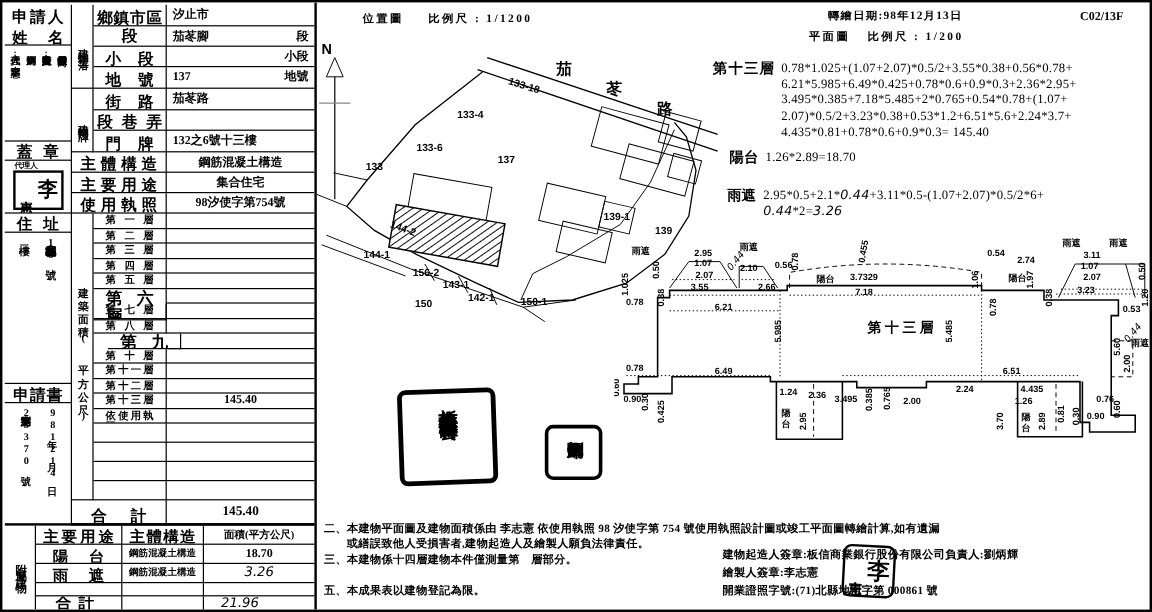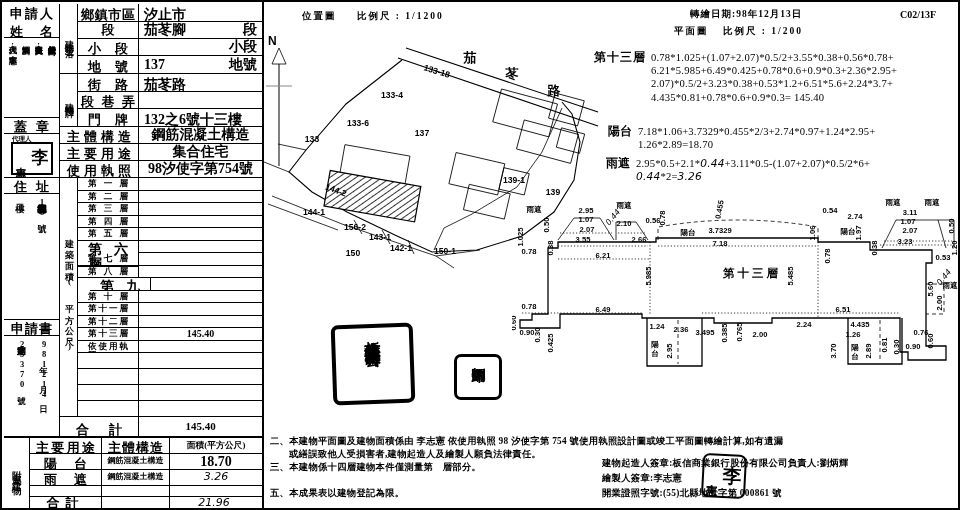--- a/index.html
+++ b/index.html
@@ -6,21 +6,21 @@
 html,body{background:#999}
 #doc{position:relative;width:960px;height:510px;background:#fff;border:2px solid #000;
   font-family:"Liberation Serif","DejaVu Serif",serif;color:#000;overflow:hidden}
 .cell{position:absolute;font-weight:bold;line-height:1.1;overflow:hidden}
 .bb{border-bottom:1px solid #000}.br{border-right:1px solid #000}
 .jl{text-align:justify;text-align-last:justify}
 .ctr{display:flex;align-items:center;justify-content:center;text-align:center}
 .sp{display:flex;align-items:center;justify-content:space-between}
 .vtext{writing-mode:vertical-rl;text-orientation:upright;white-space:pre-line}
 .lbl{font-size:13px}
-.val{font-size:14px}
+.val{font-size:10px}
 .hw{font-family:"DejaVu Sans",sans-serif;font-style:italic;font-weight:normal}
 .note{font-size:9.3px;font-weight:bold;letter-spacing:.3px;line-height:13px;white-space:nowrap}
 .calcline{font-size:10.6px;font-weight:500;letter-spacing:.2px;line-height:13.2px;white-space:nowrap}
 .seal{position:absolute;border:3px solid #000;border-radius:7px;background:rgba(255,255,255,.45);
   font-family:"Liberation Serif",serif;font-weight:bold;display:flex;align-items:center;justify-content:center}
 svg{position:absolute}
 svg text{fill:#000;font-family:"Liberation Sans","DejaVu Sans",sans-serif}
 text.dim{font-size:7.6px;text-anchor:middle;font-weight:bold}
 text.dim.big{font-size:11.5px;letter-spacing:3px}
 text.dim.hw{font-style:italic;font-weight:normal;font-size:8px}
@@ -155,21 +155,21 @@
   <div class="cell bb br lbl jl" style="left:28px;top:468px;width:72px;height:16px;padding:3px 14px">雨遮</div>
   <div class="cell bb br ctr" style="left:100px;top:468px;width:68px;height:16px;font-size:8px;font-weight:bold">鋼筋混凝土構造</div>
   <div class="cell bb ctr hw" style="left:168px;top:468px;width:92px;height:16px;font-size:11px">3.26</div>
 
   <div class="cell bb br" style="left:28px;top:484px;width:72px;height:11px"></div>
   <div class="cell bb br" style="left:100px;top:484px;width:68px;height:11px"></div>
   <div class="cell bb" style="left:168px;top:484px;width:92px;height:11px"></div>
 
   <div class="cell br ctr lbl" style="left:28px;top:495px;width:72px;height:13px;letter-spacing:6px">合計</div>
   <div class="cell br" style="left:100px;top:495px;width:68px;height:13px"></div>
-  <div class="cell ctr hw" style="left:166px;top:495px;width:92px;height:13px;font-size:11px">21.96</div>
+  <div class="cell ctr hw" style="left:152px;top:495px;width:92px;height:13px;font-size:11px">21.96</div>
 
   <div style="position:absolute;left:2px;top:434px;width:258px;height:2px;background:#000"></div>
   <div style="position:absolute;left:260px;top:0;width:2px;height:510px;background:#000"></div>
 
   <div class="cell" style="left:300px;top:9px;font-size:9.5px;letter-spacing:2px">
     <span>位置圖</span>
     <span style="margin-left:16px">比例尺 :  1/1200</span>
   </div>
   <div class="cell" style="left:688px;top:7px;font-size:9.5px;letter-spacing:1px">轉繪日期:98年12月13日</div>
   <div class="cell" style="left:898px;top:7px;font-size:10px">C02/13F</div>
@@ -228,28 +228,28 @@
       <text x="468" y="60" class="roadchar">茄</text>
       <text x="510" y="76" class="roadchar">苳</text>
       <text x="552" y="93" class="roadchar">路</text>
     </svg>
 
   <div class="cell" style="left:592px;top:49px;display:flex">
     <span style="font-size:12px;font-weight:bold;letter-spacing:1px;margin-right:5px">第十三層</span>
     <span>
       <span class="calcline" style="display:block">0.78*1.025+(1.07+2.07)*0.5/2+3.55*0.38+0.56*0.78+</span>
       <span class="calcline" style="display:block">6.21*5.985+6.49*0.425+0.78*0.6+0.9*0.3+2.36*2.95+</span>
+      <span class="calcline" style="display:block">3.495*0.385+7.18*5.485+2*0.765+0.54*0.78+(1.07+</span>
       <span class="calcline" style="display:block">2.07)*0.5/2+3.23*0.38+0.53*1.2+6.51*5.6+2.24*3.7+</span>
       <span class="calcline" style="display:block">4.435*0.81+0.78*0.6+0.9*0.3= 145.40</span>
     </span>
   </div>
   <div class="cell" style="left:606px;top:123px;display:flex">
     <span style="font-size:12px;font-weight:bold;margin-right:6px">陽台</span>
     <span>
-      <span class="calcline" style="display:block">7.18*1.06+3.7329*0.455*2/3+2.74*0.97+1.24*2.95+</span>
       <span class="calcline" style="display:block">1.26*2.89=18.70</span>
     </span>
   </div>
   <div class="cell" style="left:604px;top:155px;display:flex">
     <span style="font-size:12px;font-weight:bold;margin-right:6px">雨遮</span>
     <span>
       <span class="calcline" style="display:block"><span>2.95*0.5+2.1*</span><span class="hw">0.44</span><span>+3.11*0.5-(1.07+2.07)*0.5/2*6+</span></span>
       <span class="calcline" style="display:block"><span class="hw">0.44</span><span>*2=</span><span class="hw">3.26</span></span>
     </span>
   </div>
@@ -345,15 +345,15 @@
     <span class="vtext" style="font-size:11px;line-height:12px;order:1">忠憲</span>
   </div>
 
   <div class="cell note" style="left:268px;top:433px"><span>二、</span><span>本建物平面圖及建物面積係由 李志憲 依使用執照 98 汐使字第 754 號使用執照設計圖或竣工平面圖轉繪計算,如有遺漏</span></div>
   <div class="cell note" style="left:268px;top:446px;padding-left:19px">或繕誤致他人受損害者,建物起造人及繪製人願負法律責任。</div>
   <div class="cell note" style="left:268px;top:459px"><span>三、</span><span>本建物係十四層建物本件僅測量第　層部分。</span></div>
   <div class="cell note" style="left:268px;top:485px"><span>五、</span><span>本成果表以建物登記為限。</span></div>
 
   <div class="cell note" style="left:600px;top:455px">建物起造人簽章:板信商業銀行股份有限公司負責人:劉炳輝</div>
   <div class="cell note" style="left:600px;top:470px">繪製人簽章:李志憲</div>
-  <div class="cell note" style="left:600px;top:485px">開業證照字號:(55)北縣地士字第 000861 號</div>
+  <div class="cell note" style="left:600px;top:485px">開業證照字號:(71)北縣地士字第 000861 號</div>
 
 </div>
 
 </body></html>

